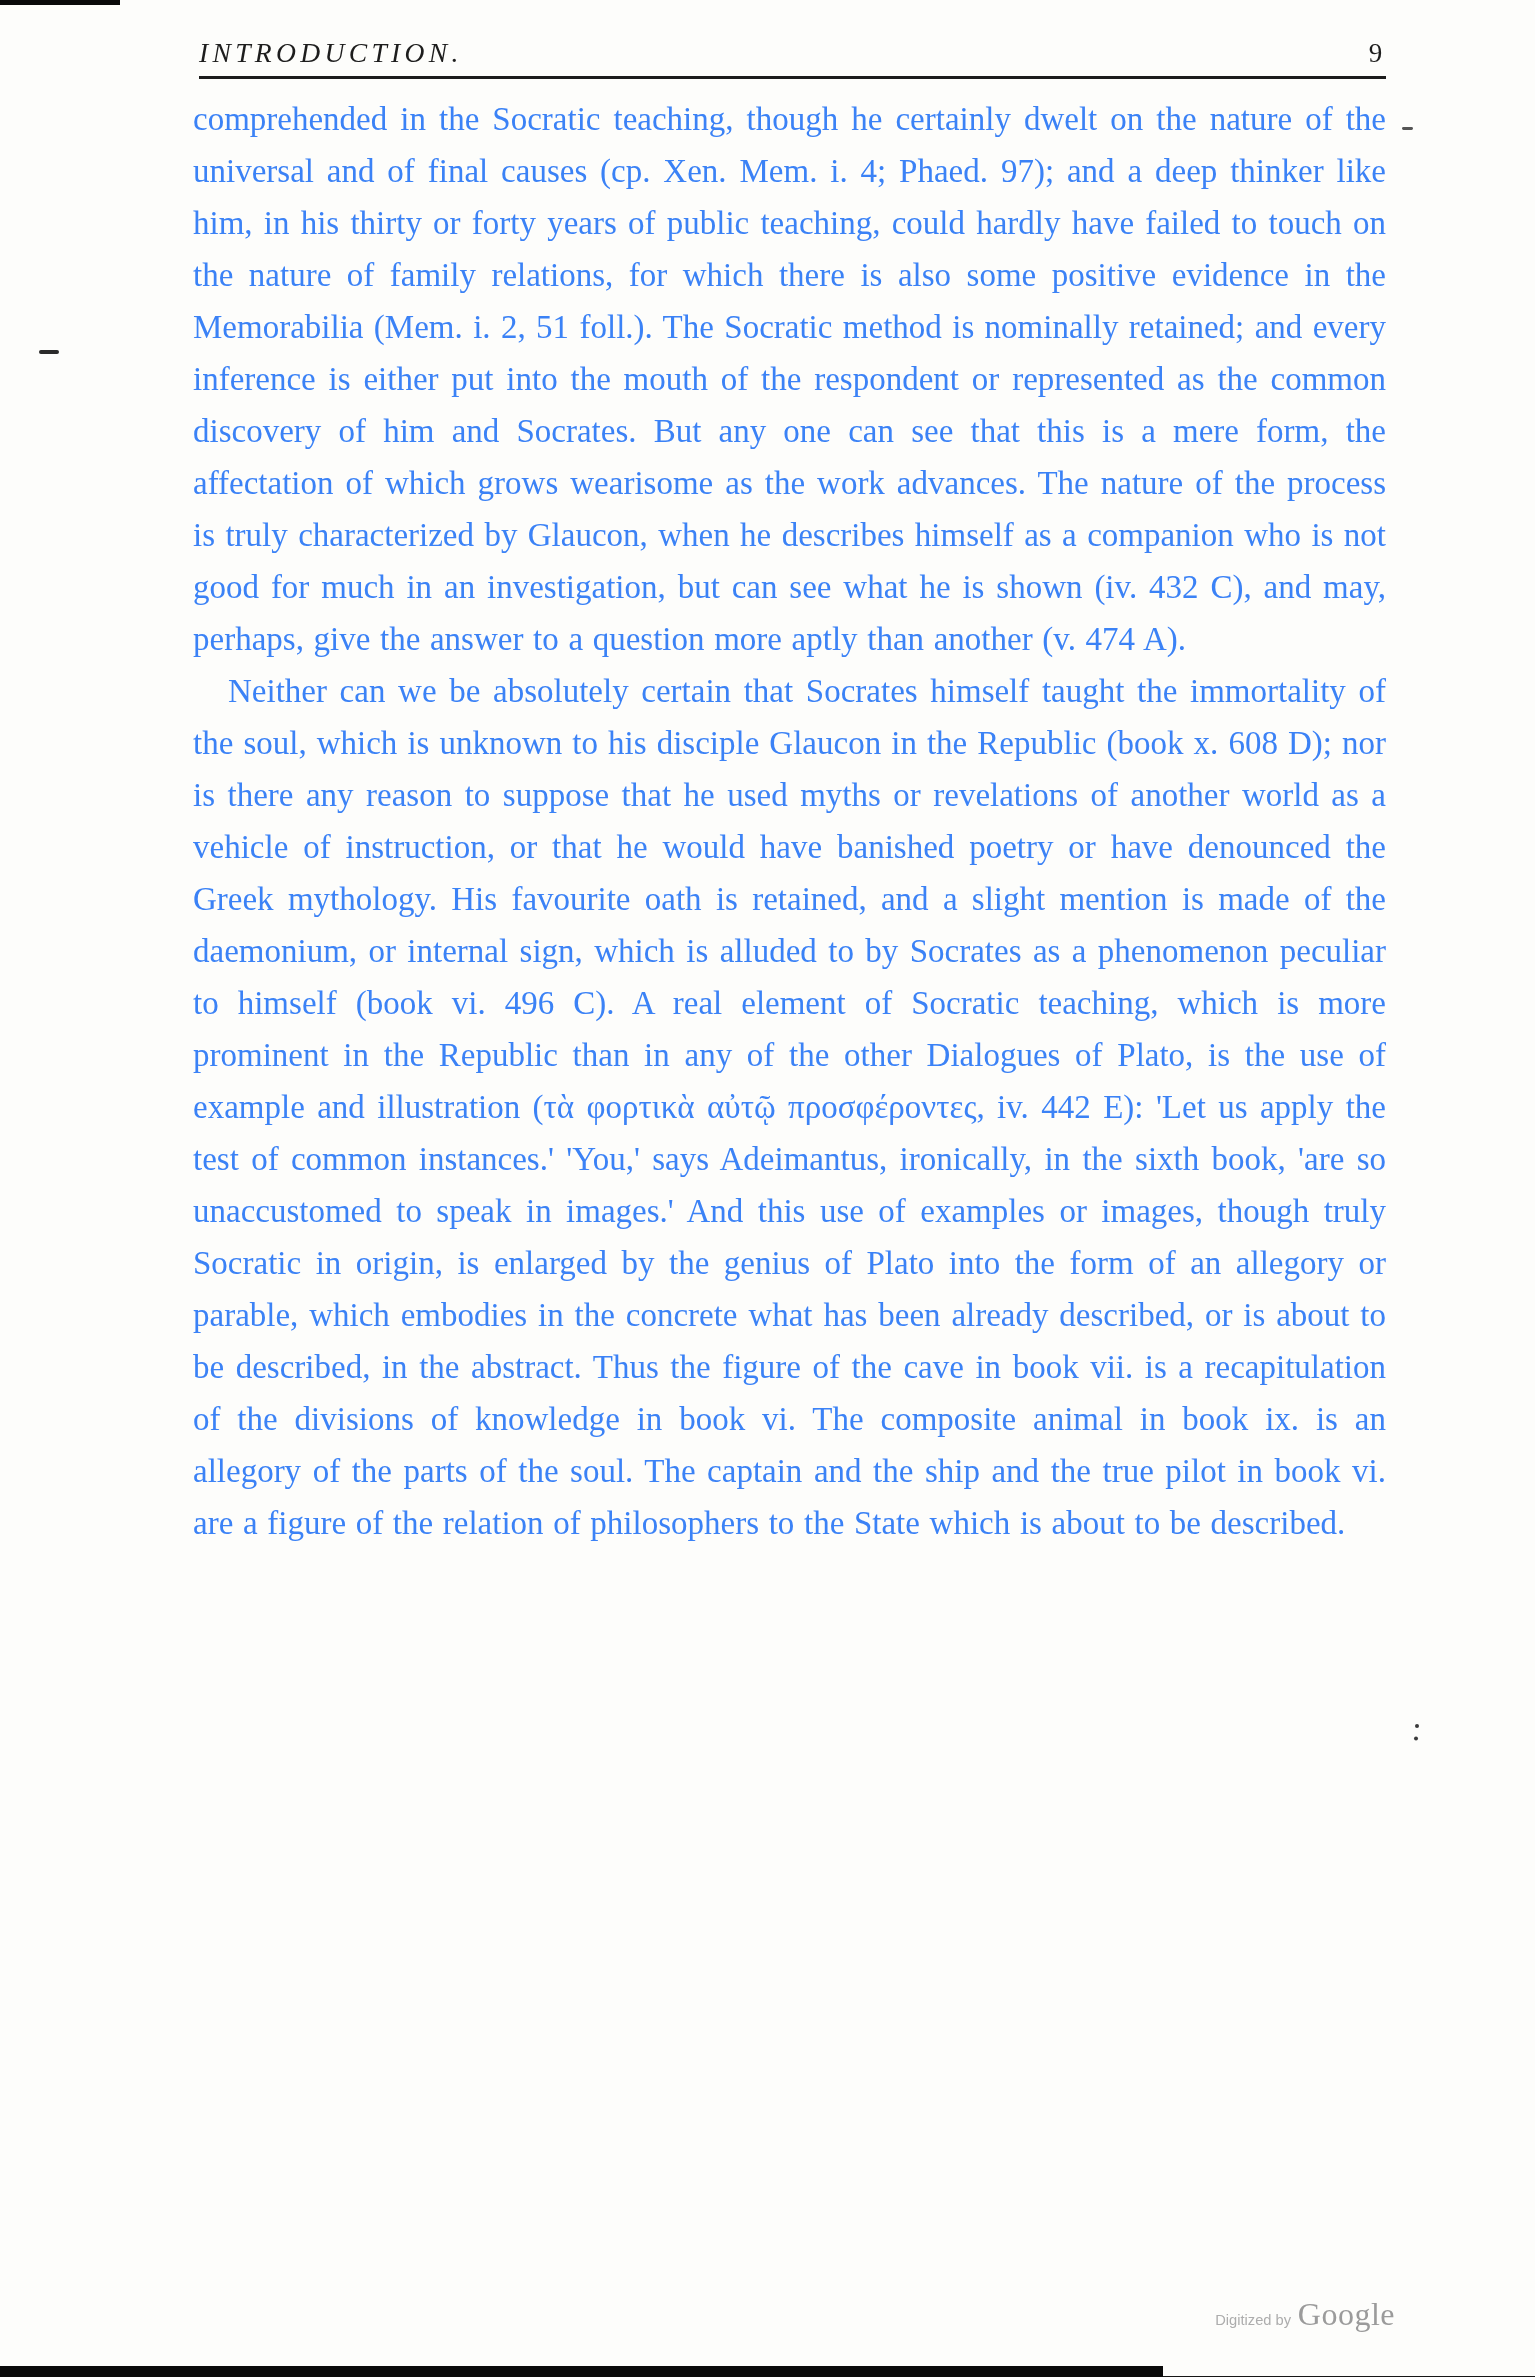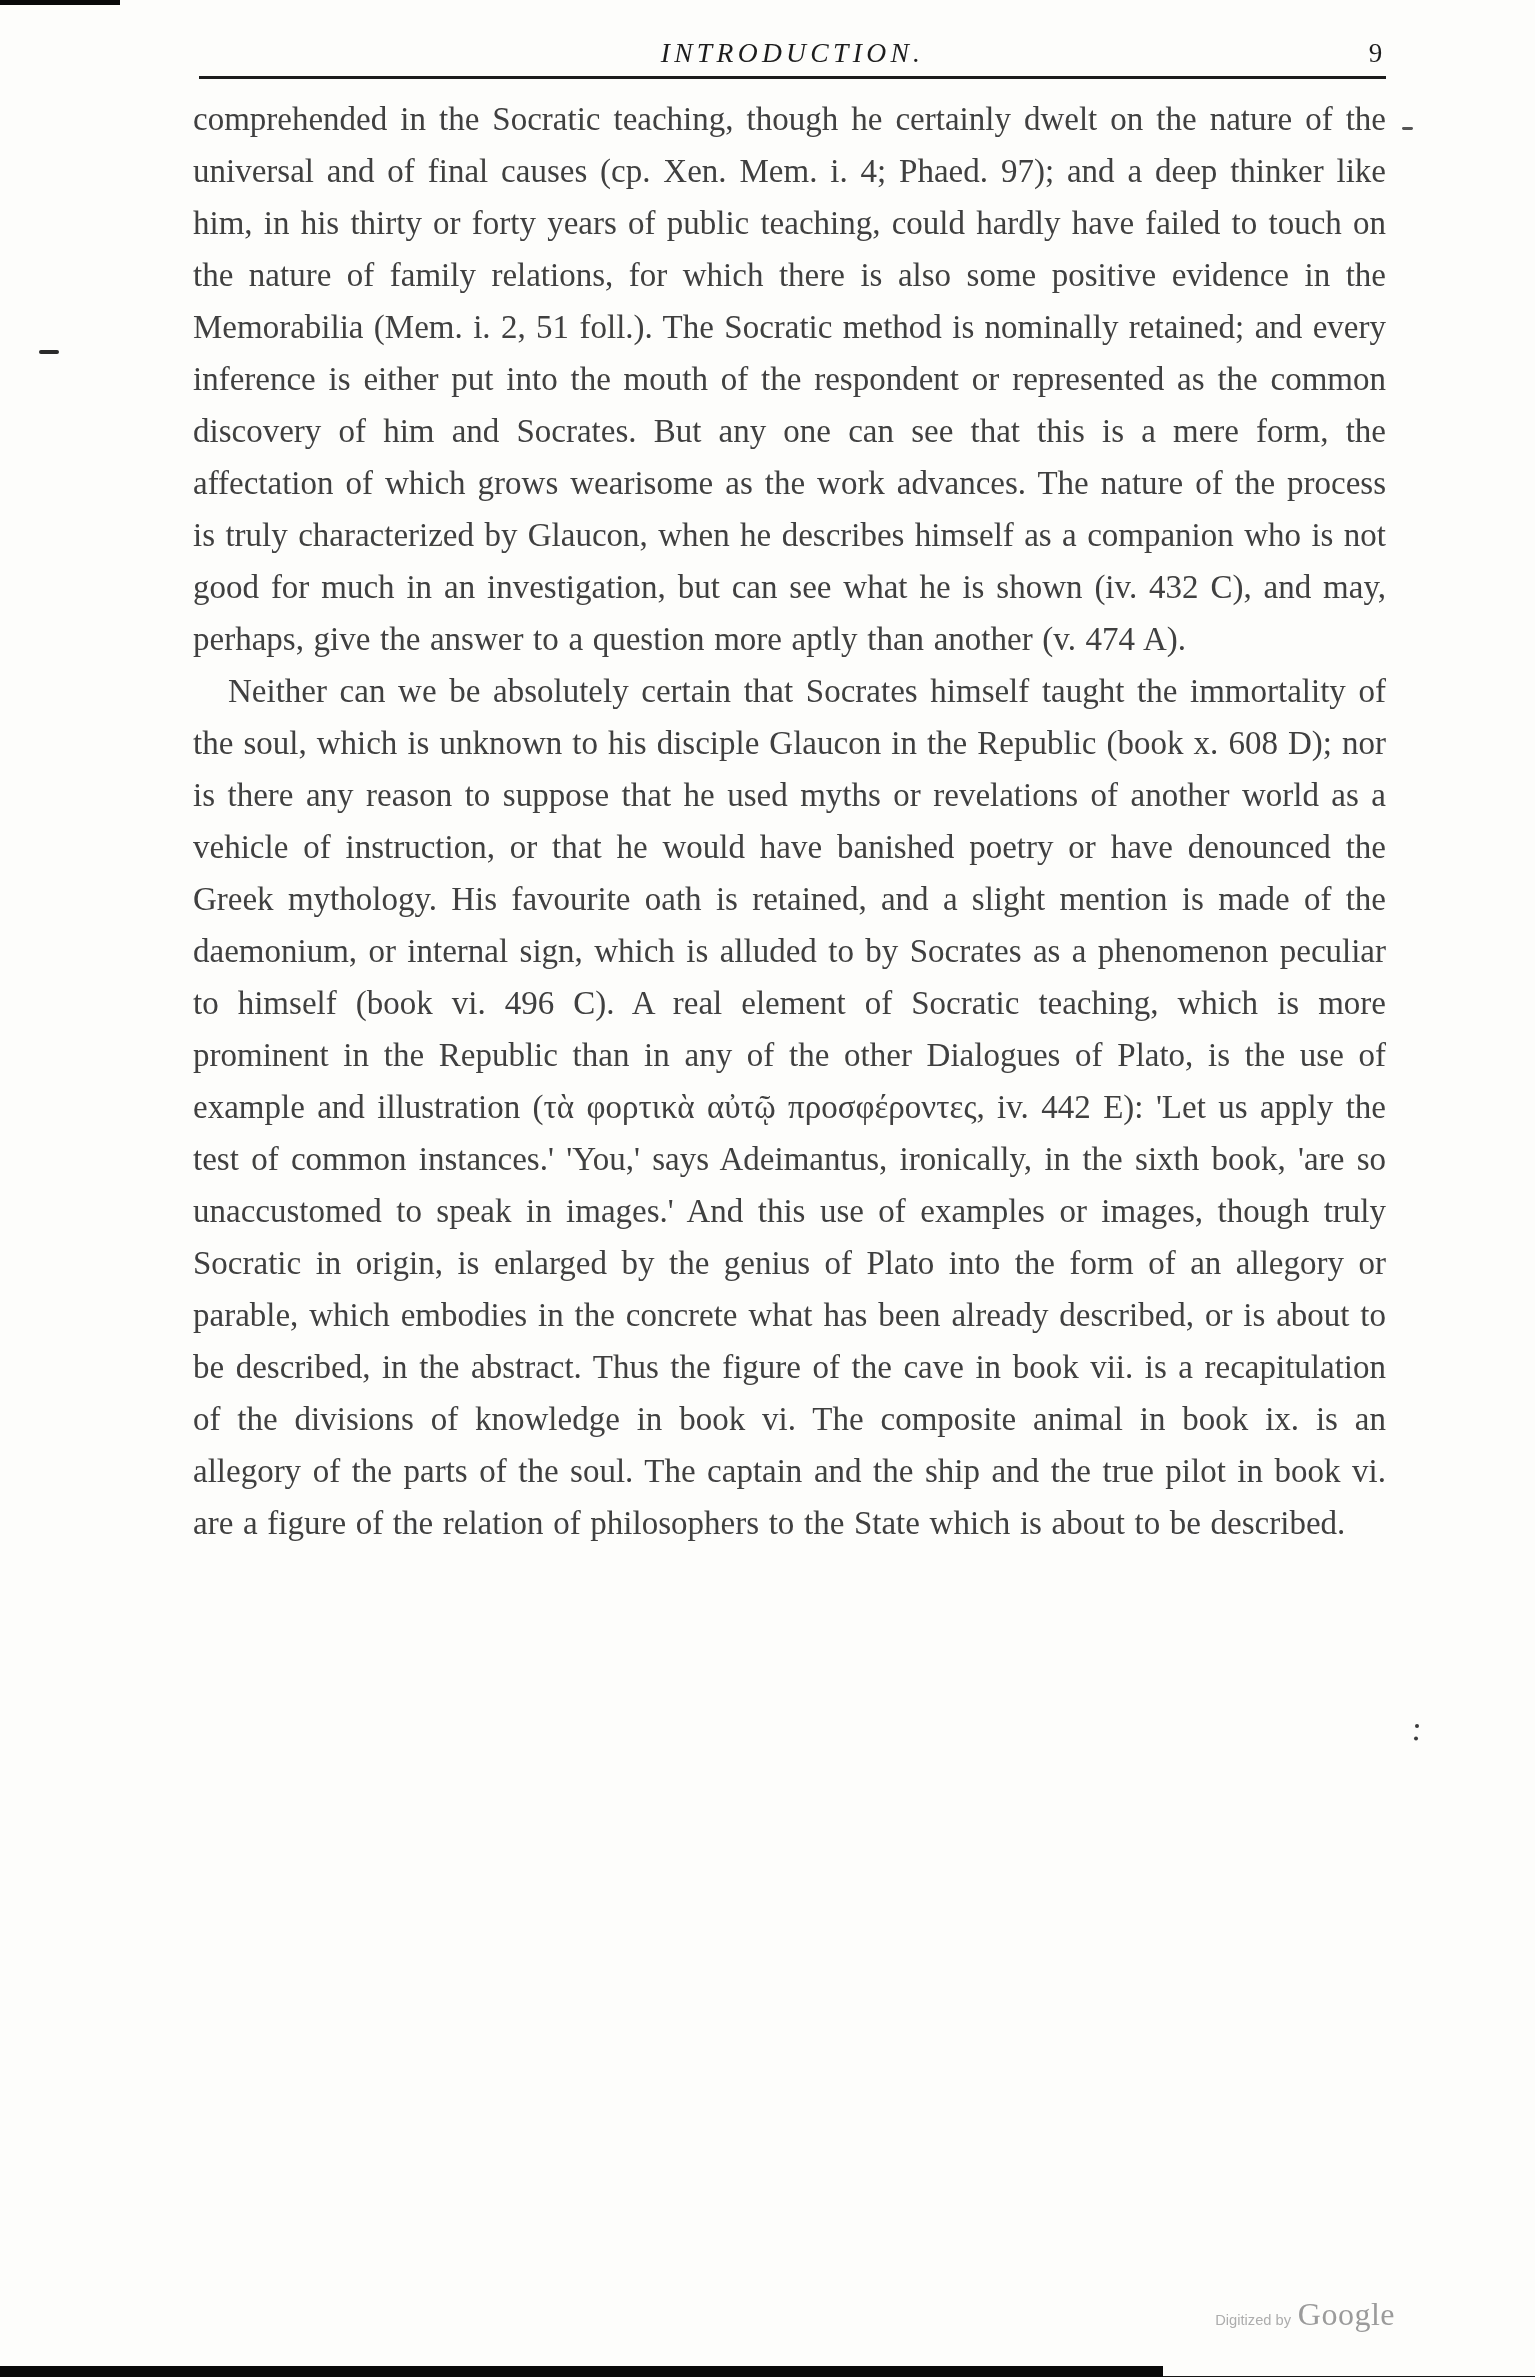--- a/index.html
+++ b/index.html
@@ -29,21 +29,20 @@
   .running-header {
     position: absolute;
     top: 37px;
     left: 199px;
     width: 1187px;
     height: 33px;
   }
   .running-title {
     position: absolute;
     left: 0; right: 0;
-    text-align: center;
     font-style: italic;
     font-size: 27.6px;
     letter-spacing: 4.3px;
     color: #1d1d1d;
   }
   .page-number {
     position: absolute;
     right: 3.8px;
     top: 1px;
     font-size: 27px;
@@ -61,21 +60,21 @@
   
   .text-block {
     position: absolute;
     top: 93px;
     left: 193px;
     width: 1193px;
     font-size: 33px;
     line-height: 52px;
     text-align: justify;
     word-spacing: 1.4px;
-    color: #404040;
+    color: #3b82f6;
   }
   .text-block p { margin: 0; }
   .text-block p.indent { text-indent: 35px; }
 
   
   .digitized-footer {
     position: absolute;
     top: 2296px;
     right: 140px;
     display: flex;

